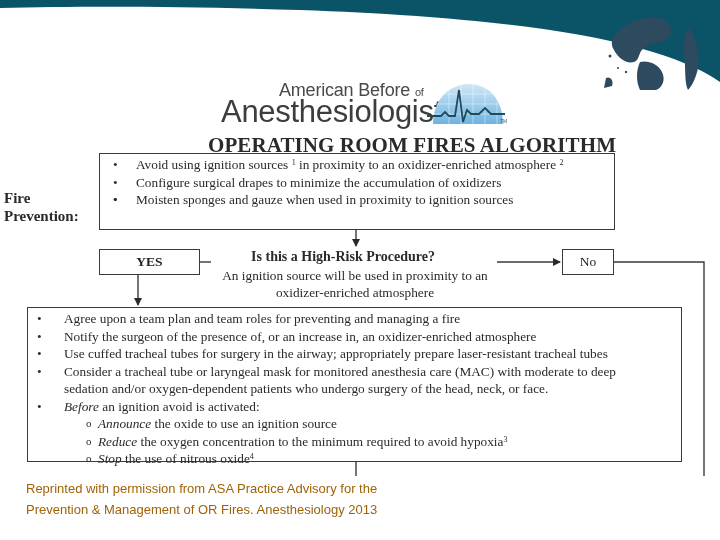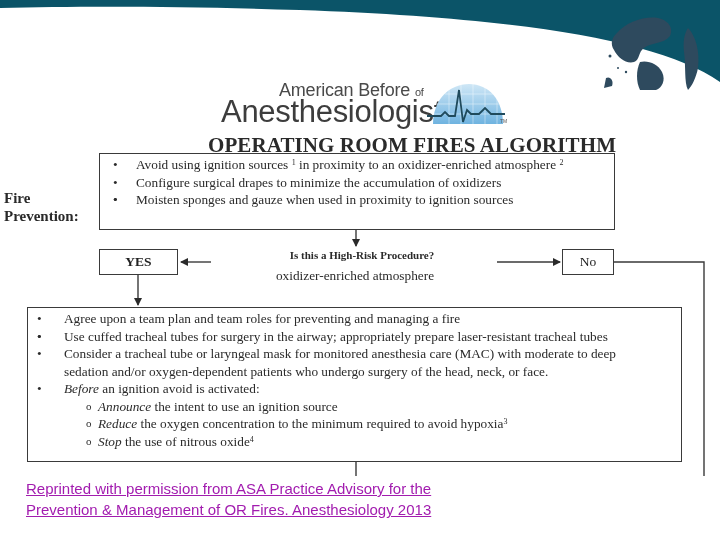--- a/index.html
+++ b/index.html
@@ -22,26 +22,26 @@
   ul.blist li { position:relative; font-size:13.3px; line-height:17.5px; white-space:nowrap; color:#2a2a2a; }
   .box1 ul.blist li { padding-left:36px; }
   .box1 ul.blist li .bullet { position:absolute; left:13px; top:0; }
   .box2 ul.blist li { padding-left:36px; }
   .box2 ul.blist li .bullet { position:absolute; left:9px; top:0; }
   .sub { padding-left:56px; position:relative; font-size:13.3px; line-height:17.5px; white-space:nowrap; color:#2a2a2a; }
   .sub .circ { position:absolute; left:58px; top:0; font-size:11px; }
   .sub .txt { padding-left:14px; }
   sup { font-size:8px; vertical-align:top; position:relative; top:-2px; }
   i { font-style:italic; }
-  .yes { left:99px; top:249px; width:79px; height:26px; font-weight:bold; font-size:13.5px; text-align:center; line-height:23px; }
+  .yes { left:99px; top:249px; width:101px; height:26px; font-weight:bold; font-size:13.5px; text-align:center; line-height:23px; }
   .no { left:562px; top:249px; width:52px; height:26px; font-size:13.5px; text-align:center; line-height:23px; }
-  .q-title { left:207px; top:249px; width:310px; text-align:center; font-size:11px; font-weight:bold; color:#2a2a2a; white-space:nowrap; }
+  .q-title { left:188px; top:249px; width:310px; text-align:center; font-size:14px; font-weight:bold; color:#2a2a2a; white-space:nowrap; }
   .q-sub { left:180px; top:267px; width:350px; text-align:center; font-size:13.3px; line-height:17px; color:#2a2a2a; }
   .lines { left:0; top:0; width:720px; height:540px; pointer-events:none; }
-  .caption { left:26px; top:478px; font-family:"Liberation Sans", sans-serif; font-size:15px; line-height:21px; color:#a21caf; white-space:nowrap;text-decoration:underline; }
+  .caption { left:26px; top:478px; font-family:"Liberation Sans", sans-serif; font-size:13px; line-height:21px; color:#a16207; white-space:nowrap; }
 </style>
 </head>
 <body>
 
 <svg class="abs banner" viewBox="0 0 720 100" preserveAspectRatio="none">
   <path d="M0,0 L720,0 L720,82 C660,40 520,18 300,10 C180,6 80,6 0,8 Z" fill="#0b5468"></path>
 </svg>
 
 <svg class="abs globe" viewBox="0 0 110 84">
   <path d="M58,4 C80,2 98,14 104,36 C108,56 102,76 96,84 L8,84 C2,70 0,52 6,38 C14,18 36,6 58,4 Z" fill="#ffffff" opacity="0"></path>
@@ -108,32 +108,33 @@
     <line x1="138" y1="275" x2="138" y2="305" marker-end="url(#ah)"></line>
     <line x1="356" y1="462" x2="356" y2="476"></line>
   </g>
 </svg>
 
 <div class="abs box yes">YES</div>
 <div class="abs box no">No</div>
 
 <div class="abs q-title">Is this a High-Risk Procedure?</div>
 <div class="abs q-sub">
+  <div>An ignition source will be used in proximity to an</div>
   <div>oxidizer-enriched atmosphere</div>
 </div>
 
 <div class="abs box box2">
   <ul class="blist">
     <li><span class="bullet">•</span><span>Agree upon a team plan and team roles for preventing and managing a fire</span></li>
-    <li><span class="bullet">•</span></li>
+    <li><span class="bullet">•</span><span>Notify the surgeon of the presence of, or an increase in, an oxidizer-enriched atmosphere</span></li>
     <li><span class="bullet">•</span><span>Use cuffed tracheal tubes for surgery in the airway; appropriately prepare laser-resistant tracheal tubes</span></li>
     <li><span class="bullet">•</span><span>Consider a tracheal tube or laryngeal mask for monitored anesthesia care (MAC) with moderate to deep</span><br><span>sedation and/or oxygen-dependent patients who undergo surgery of the head, neck, or face.</span></li>
     <li><span class="bullet">•</span><i>Before</i><span> an ignition avoid is activated:</span></li>
   </ul>
-  <div class="sub"><span class="circ">o</span><span class="txt"><i>Announce</i><span> the intent to use an ignition source</span></span></div>
+  <div class="sub"><span class="circ">o</span><span class="txt"><i>Announce</i><span> the oxide to use an ignition source</span></span></div>
   <div class="sub"><span class="circ">o</span><span class="txt"><i>Reduce</i><span> the oxygen concentration to the minimum required to avoid hypoxia</span><sup>3</sup></span></div>
   <div class="sub"><span class="circ">o</span><span class="txt"><i>Stop</i><span> the use of nitrous oxide</span><sup>4</sup></span></div>
 </div>
 
 <div class="abs caption">
   <div>Reprinted with permission from ASA Practice Advisory for the</div>
   <div>Prevention &amp; Management of OR Fires. Anesthesiology 2013</div>
 </div>
 
 </body></html>

